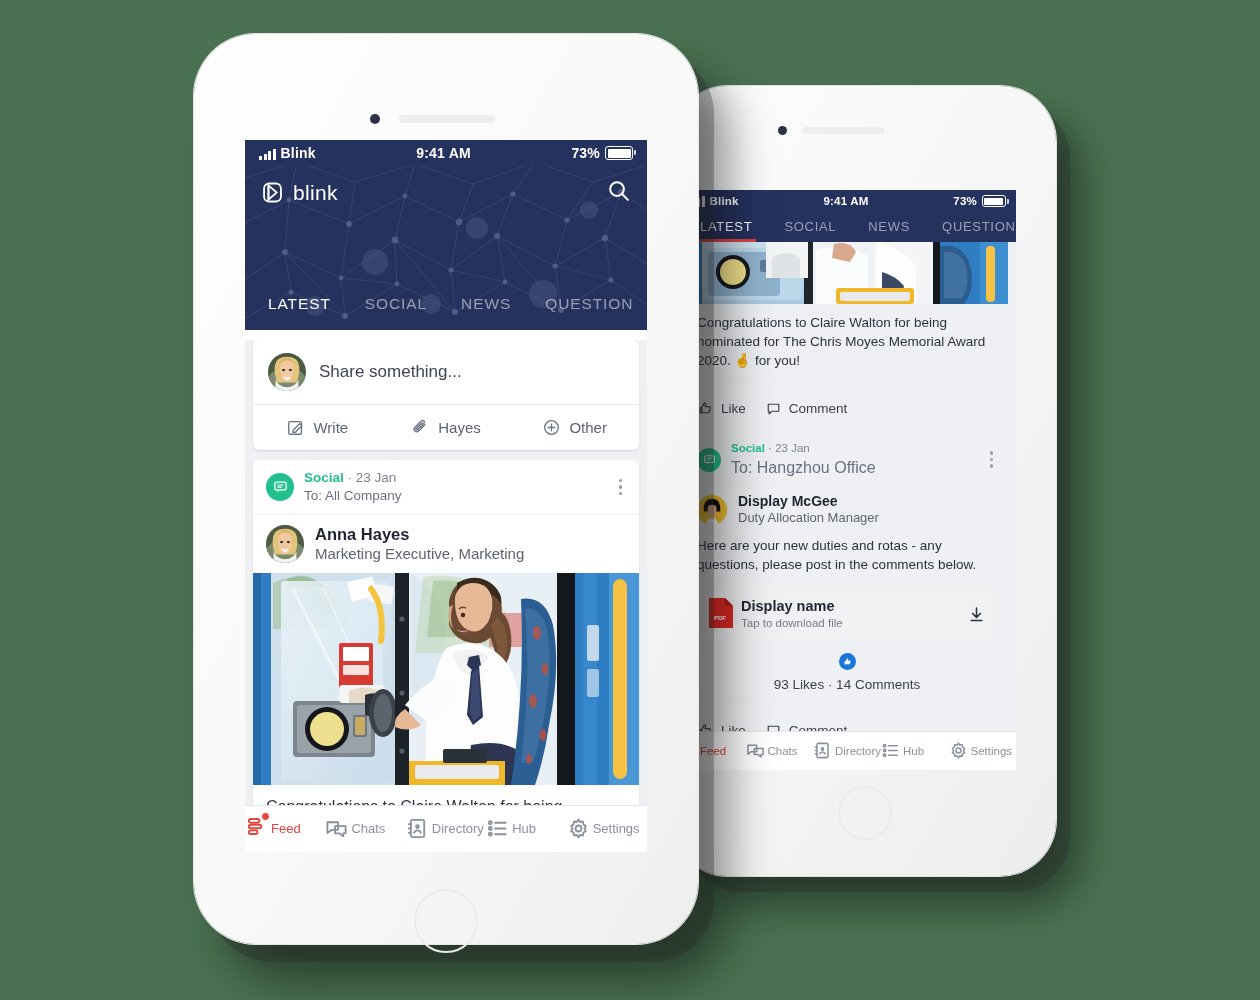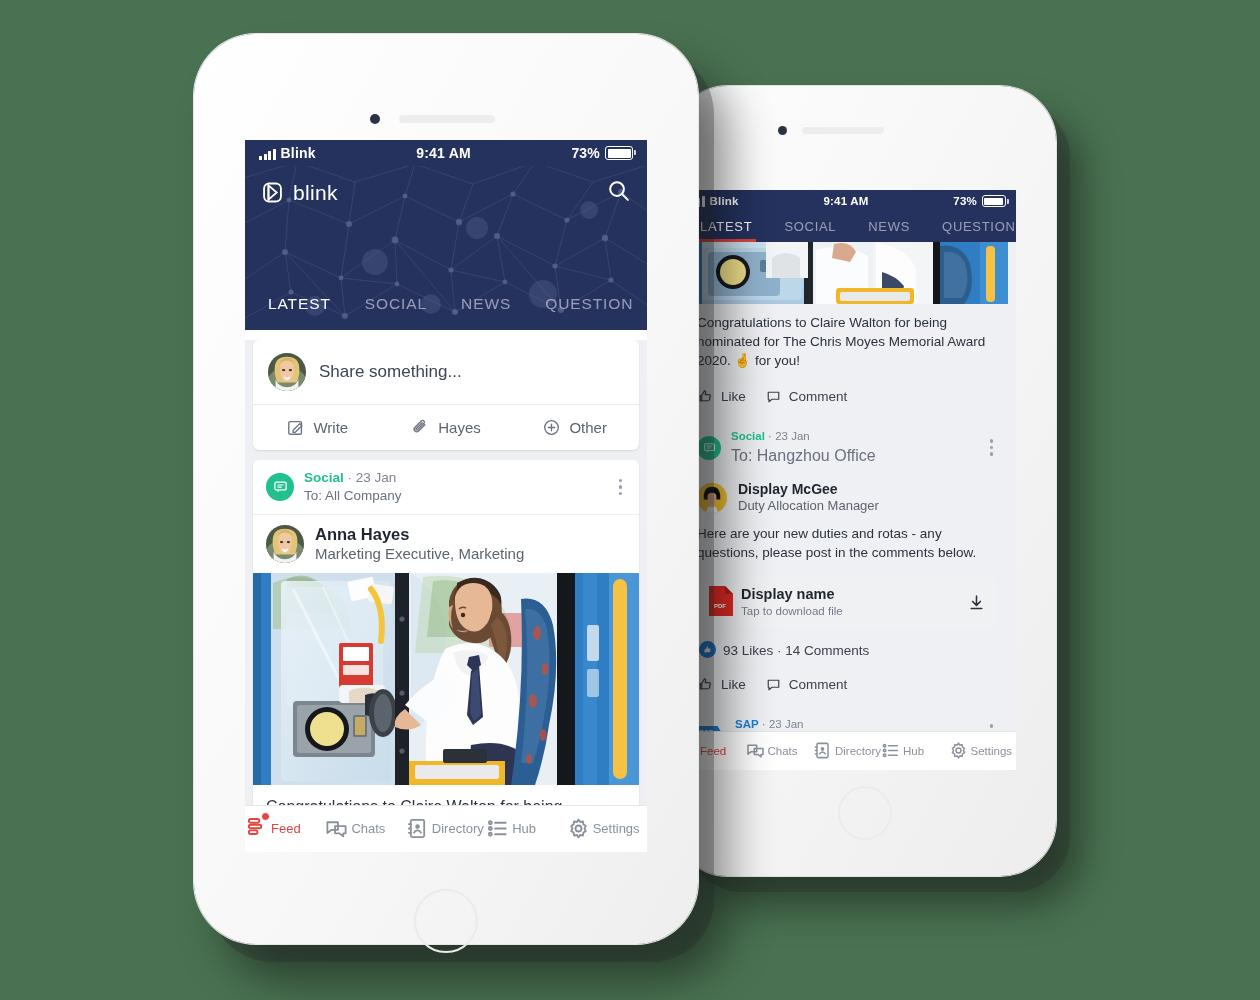--- a/index.html
+++ b/index.html
@@ -117,31 +117,31 @@
   .chan-to { font-size:13.5px; color:#6a7180; }
   .kebab { display:flex; flex-direction:column; gap:3px; padding:3px 4px; flex:none; }
   .kebab i { width:3.5px; height:3.5px; border-radius:50%; background:#9aa0ab; display:block; }
 
   .author { display:flex; align-items:center; gap:11px; padding:9px 13px; }
   .author-name { font-size:16.5px; font-weight:bold; color:#1f2531; line-height:1.25; }
   .author-role { font-size:15px; color:#5d6470; line-height:1.3; }
   .post-text { padding:11px 13px 12px 13px; font-size:16px; line-height:1.42; color:#2b323f; }
 
   .actbar { display:flex; gap:26px; padding:10px 14px; border-top:1px solid #eceef1; }
-  .act { display:flex; align-items:center; gap:8px; color:#3c424e; font-size:15.5px; }
+  .act { display:flex; align-items:center; gap:8px; color:#3c424e; font-size:15.5px;margin-top:12px; }
 
   
   .attach { margin:4px 12px 10px 12px; background:#f0f1f3; border-radius:5px;
             display:flex; align-items:center; gap:6px; padding:9px 11px; }
   .pdf-ico { width:26px; height:32px; flex:none; position:relative; }
   .attach-meta { flex:1; line-height:1.3; }
   .attach-name { font-size:14.5px; font-weight:bold; color:#1f2531; }
   .attach-sub { font-size:11.5px; color:#757c89; }
 
-  .counts { display:flex; align-items:flex-end; gap:7px; padding:3px 13px 10px 13px; }
+  .counts { display:flex; align-items:center; gap:7px; padding:3px 13px 10px 13px;flex-direction:column; }
   .like-pill { width:17px; height:17px; border-radius:50%; background:#1877d8;
                display:flex; align-items:center; justify-content:center; flex:none; }
   .counts-txt { font-size:13.5px; color:#3c424e; }
 
   
   .botnav { position:absolute; left:0; right:0; bottom:0; background:#fff;
             display:flex; border-top:1px solid #e4e6ea; }
   .navitem { flex:1; display:flex; flex-direction:row; align-items:center;
              gap:3px; padding:7px 0 8px 0; color:#8b919c; }
   .navitem.active { color:#e0453f; }

